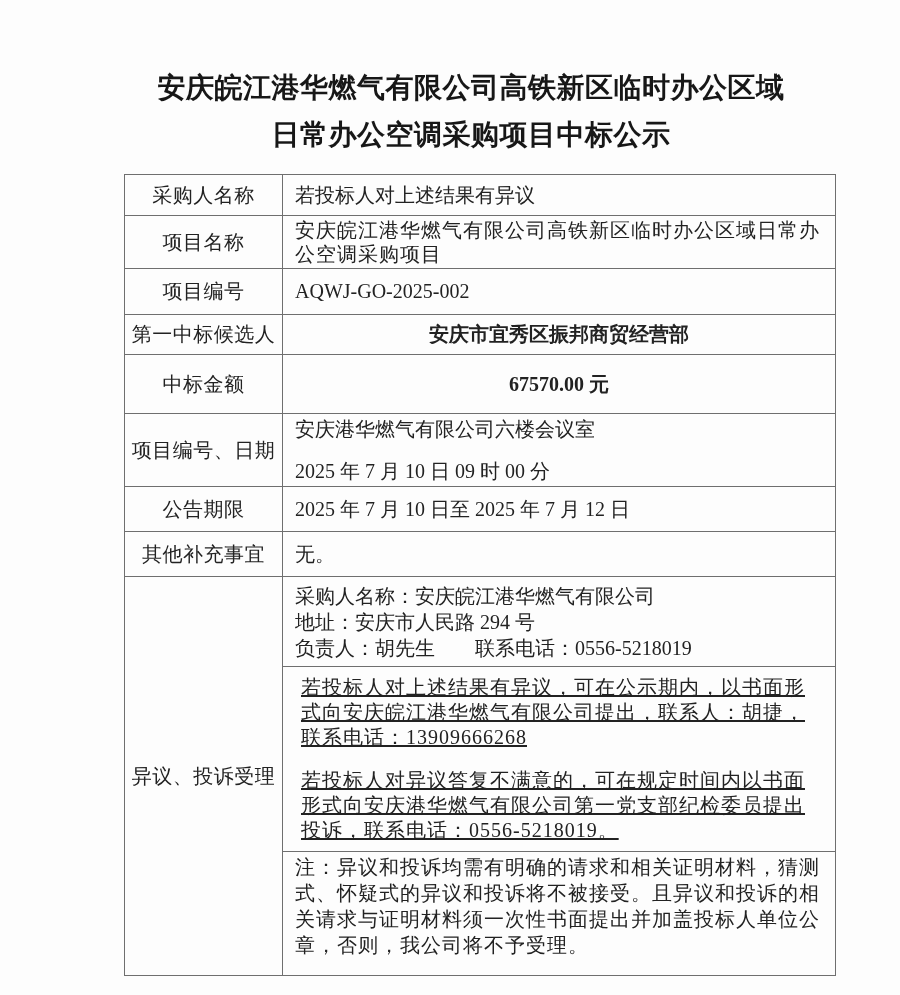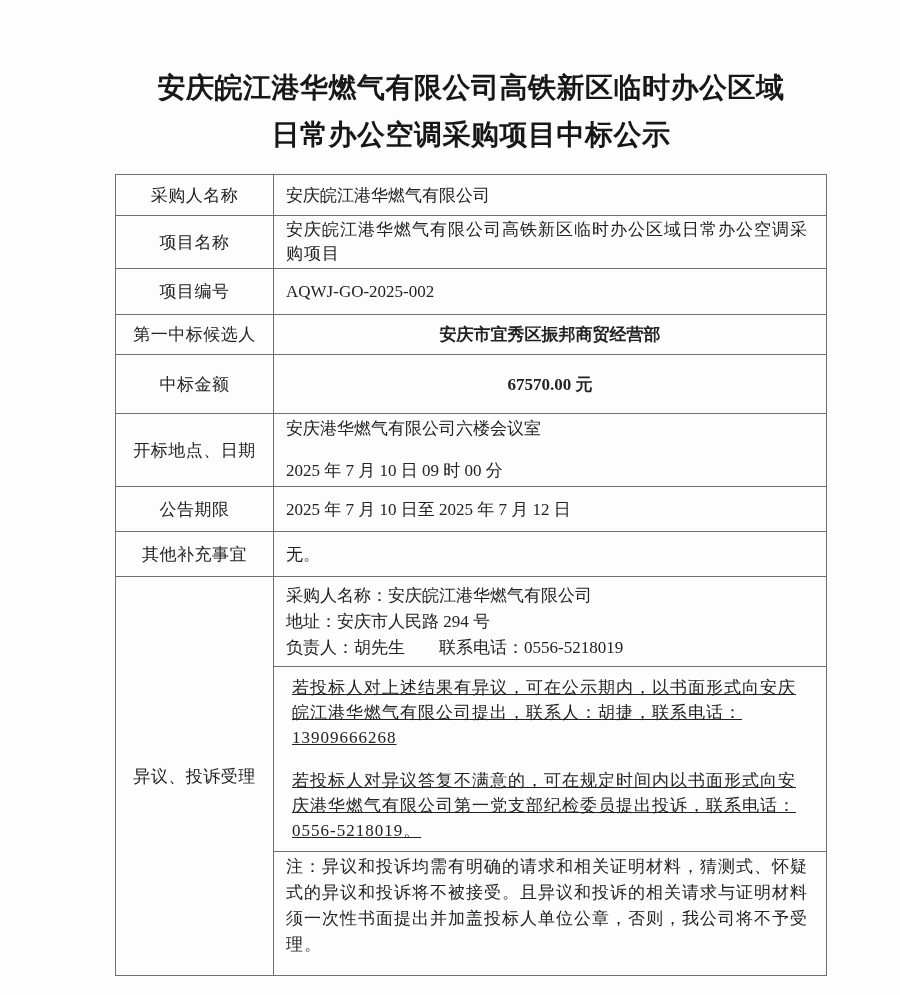--- a/index.html
+++ b/index.html
@@ -12,24 +12,24 @@
   .page { position:relative; width:900px; height:995px; overflow:hidden; }
 
   .title {
     position:absolute; left:115px; top:64px; width:712px;
     text-align:center; font-weight:bold; font-size:28px; line-height:47px;
     letter-spacing:0.5px; color:#171717;
   }
   .title .tl { display:block; }
 
   table.tbl {
-    position:absolute; left:115px; top:174px;
+    position:absolute; left:124px; top:174px;
     width:711px; table-layout:fixed;
     border-collapse:collapse;
-    font-size:17px; color:#222;
+    font-size:20px; color:#222;
   }
   td { border:1px solid #6f6f6f; overflow:hidden; }
   td.lbl {
     text-align:center; vertical-align:middle;
     padding:0 4px; letter-spacing:0.5px;
   }
   td.val { padding:2px 12px; vertical-align:middle; text-align:left; }
   td.ctr { text-align:center;font-weight:bold; }
   .wrap { letter-spacing:1px; line-height:24px; }
   td.para p { margin:0; line-height:26px; }
@@ -52,21 +52,21 @@
 
   <table class="tbl">
     <colgroup>
         <col style="width:158px">
         <col style="width:553px">
       </colgroup>
 
     <tbody>
         <tr style="height:41px">
       <td class="lbl">采购人名称</td>
-      <td class="val">安庆皖江港华燃气有限公司</td>
+      <td class="val">若投标人对上述结果有异议</td>
     </tr>
 
     <tr style="height:52px">
       <td class="lbl">项目名称</td>
       <td class="val wrap">安庆皖江港华燃气有限公司高铁新区临时办公区域日常办公空调采购项目</td>
     </tr>
 
     <tr style="height:46px">
       <td class="lbl">项目编号</td>
       <td class="val">AQWJ-GO-2025-002</td>
@@ -76,21 +76,21 @@
       <td class="lbl">第一中标候选人</td>
       <td class="val ctr">安庆市宜秀区振邦商贸经营部</td>
     </tr>
 
     <tr style="height:59px">
       <td class="lbl">中标金额</td>
       <td class="val ctr">67570.00 元</td>
     </tr>
 
     <tr style="height:72px">
-      <td class="lbl">开标地点、日期</td>
+      <td class="lbl">项目编号、日期</td>
       <td class="val para">
         <p>安庆港华燃气有限公司六楼会议室</p>
         <p>2025 年 7 月 10 日 09 时 00 分</p>
       </td>
     </tr>
 
     <tr style="height:45px">
       <td class="lbl">公告期限</td>
       <td class="val">2025 年 7 月 10 日至 2025 年 7 月 12 日</td>
     </tr>

